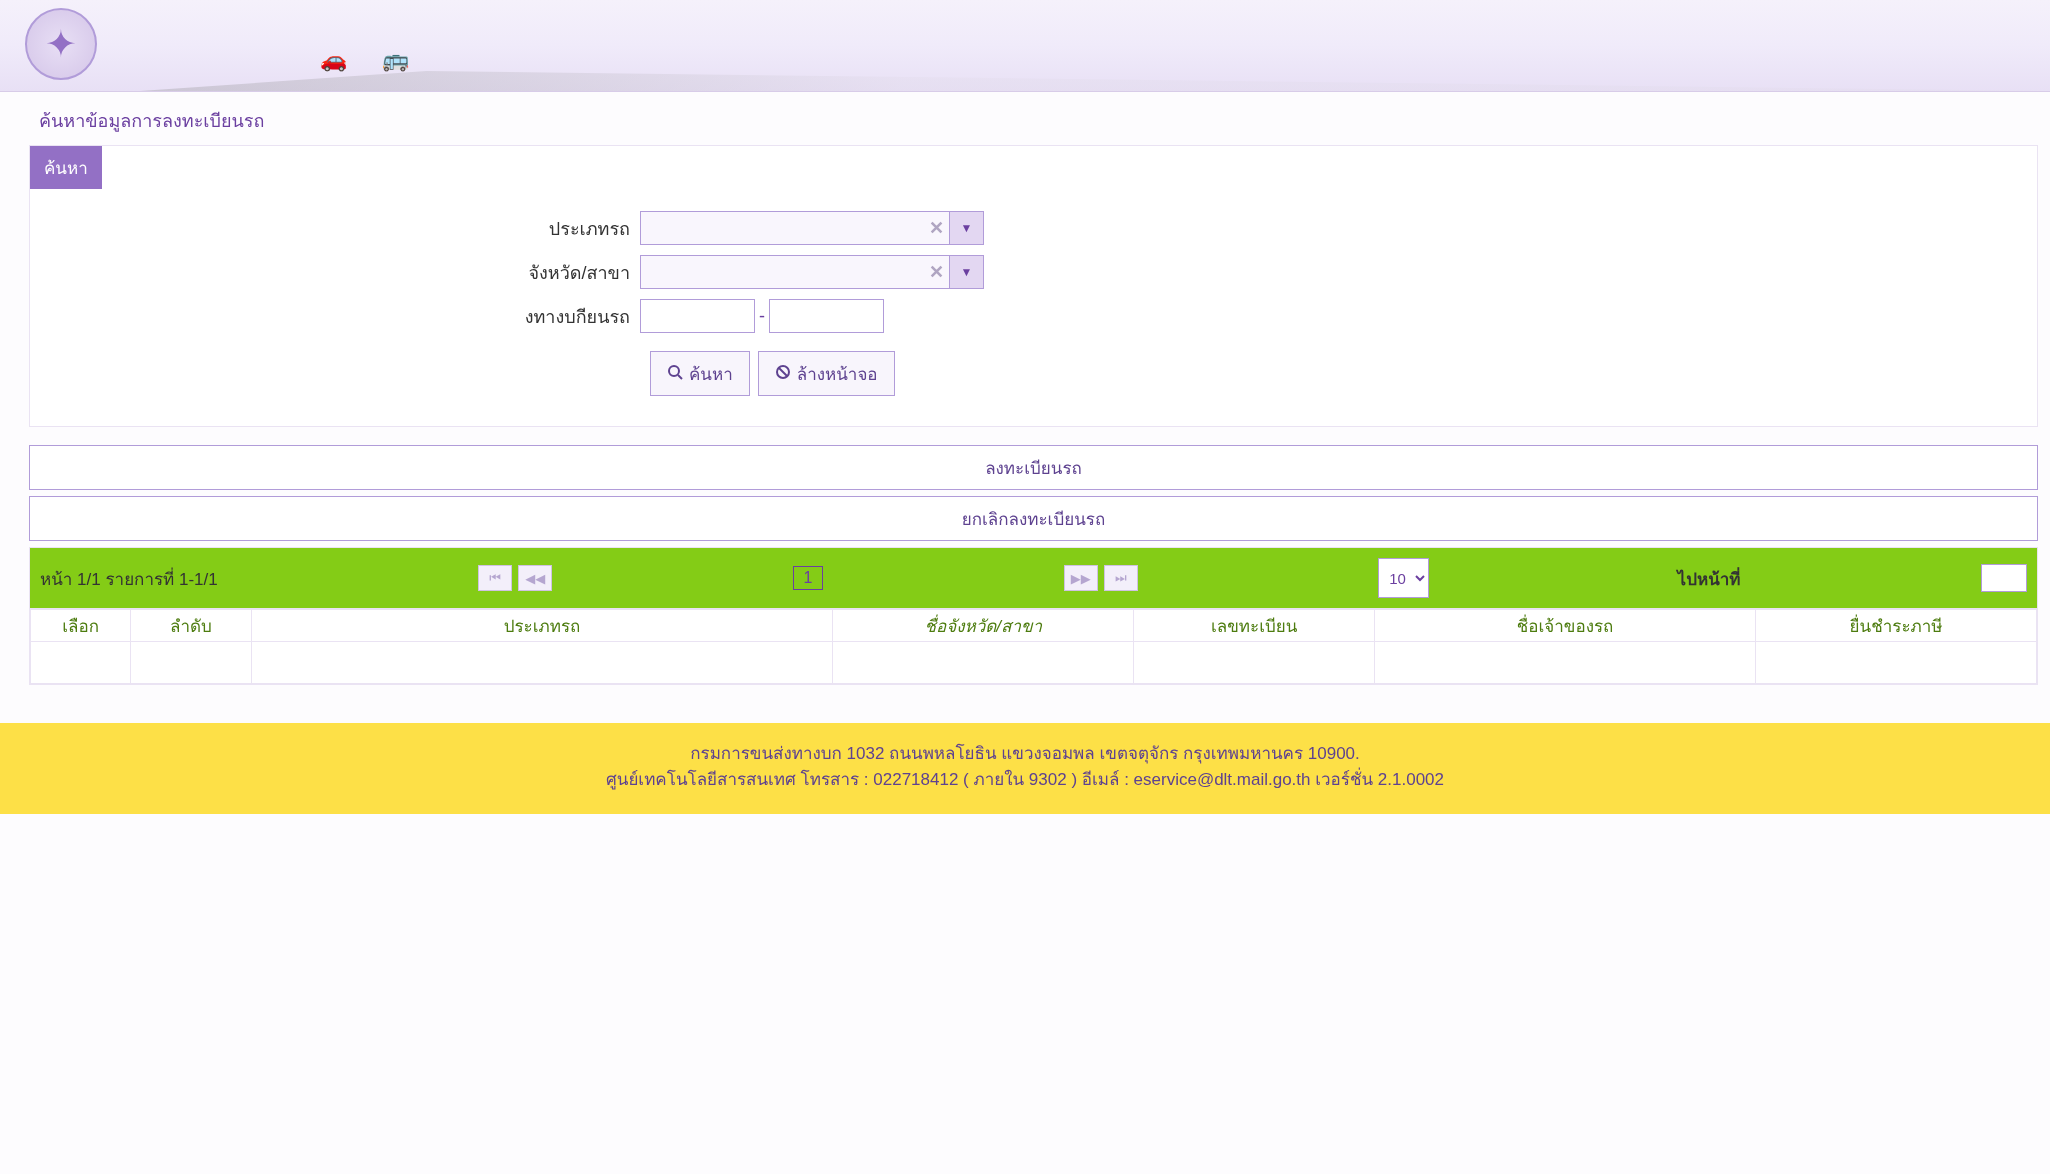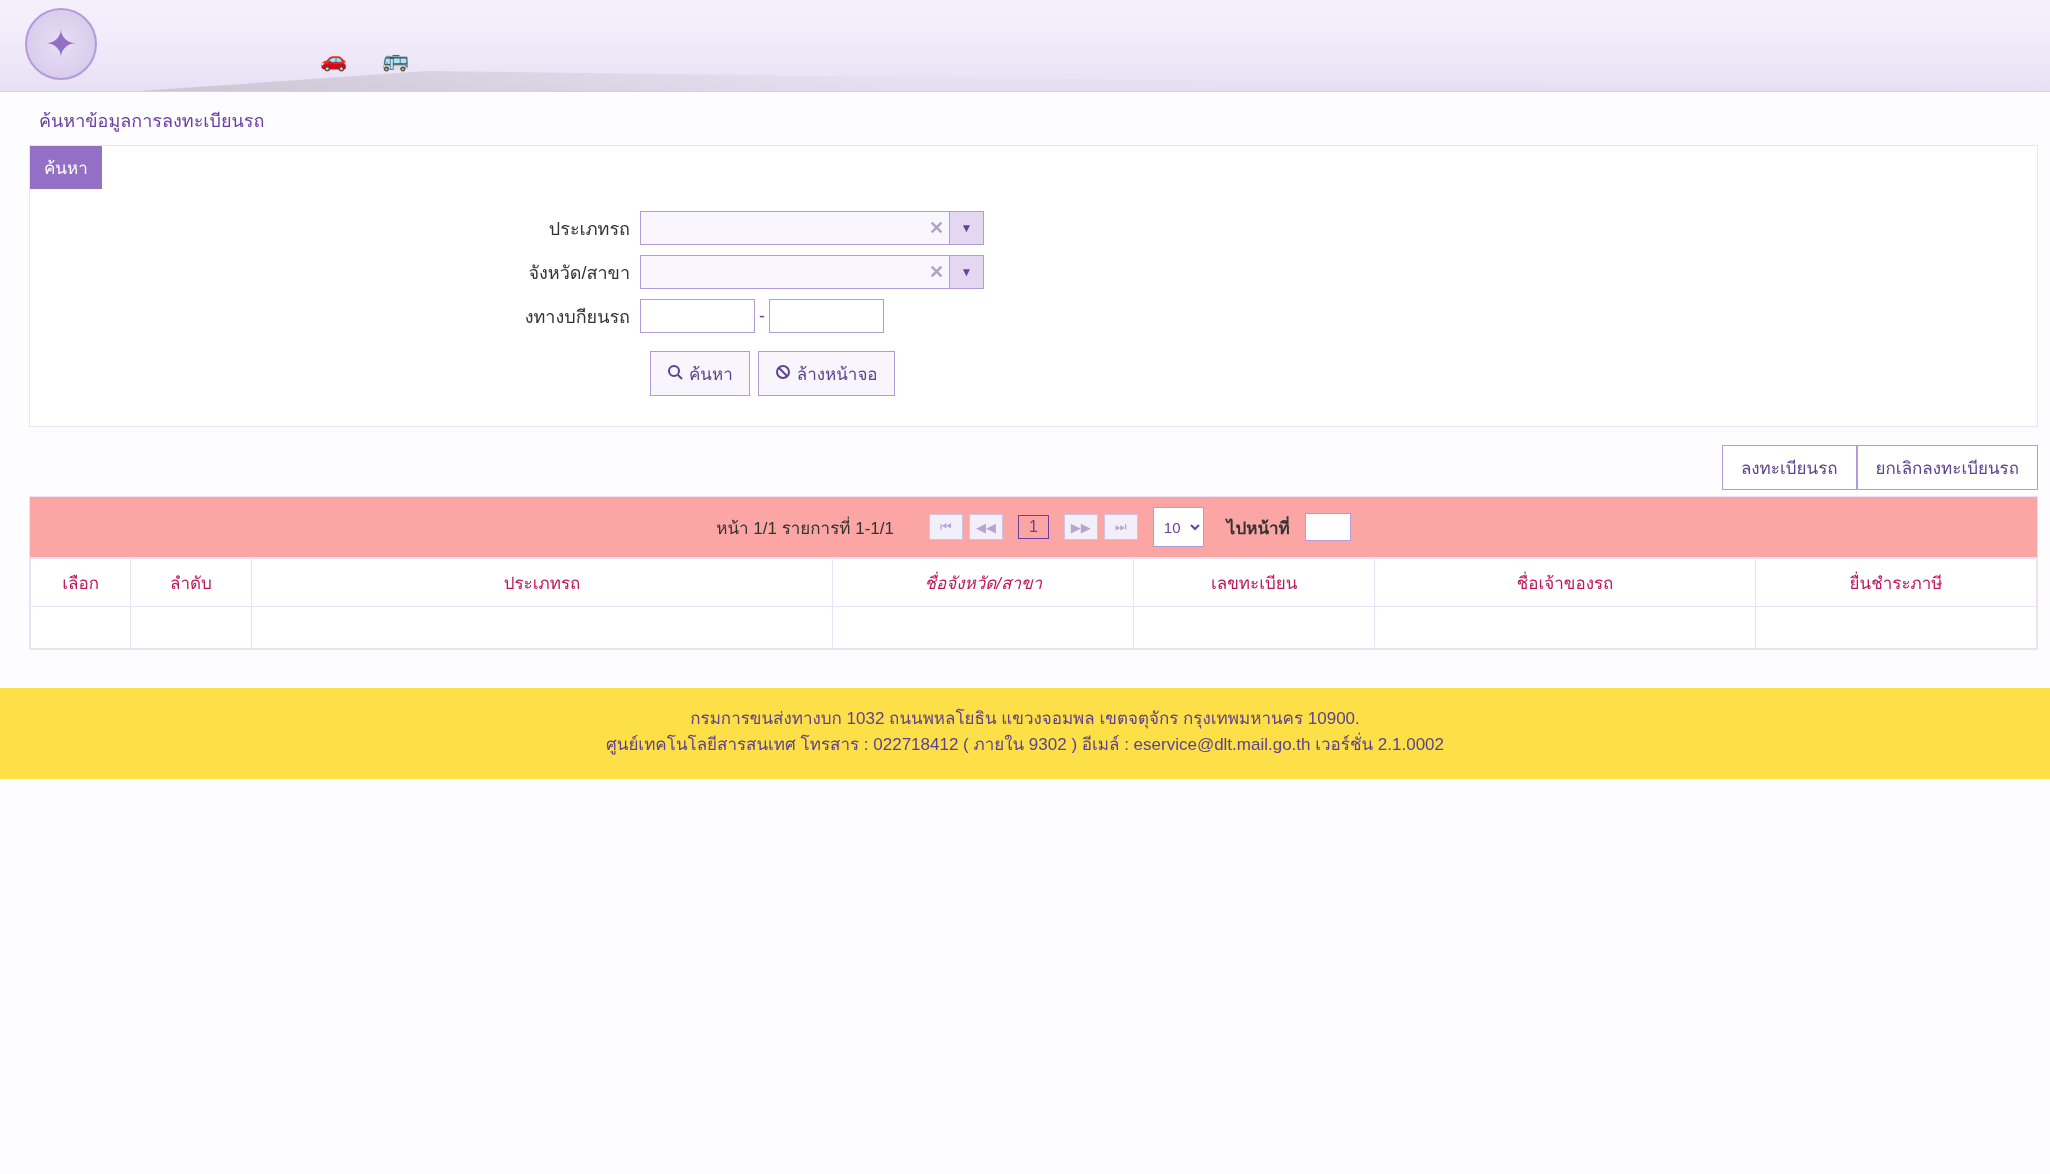--- a/index.html
+++ b/index.html
@@ -165,40 +165,41 @@
       cursor: pointer;
       display: flex;
       align-items: center;
       gap: 6px;
     }
     .btn-icon { font-size: 16px; }
     
     .action-row {
       display: flex;
       justify-content: flex-end;
-      gap: 0;
+      gap: 6px;
       padding: 6px 0;
+      flex-direction: column;
     }
     .action-btn {
       border: 1px solid #b19cd9;
       background: #fff;
       color: #5e4290;
       padding: 8px 18px;
       font-size: 17px;
       cursor: pointer;
     }
     
     .paginator {
-      background: #fca5a5;
+      background: #84cc16;
       border-bottom: 1px solid #eae3f3;
       padding: 10px;
       display: flex;
       align-items: center;
-      justify-content: center;
-      gap: 15px;
+      justify-content: space-between;
+      gap: 24px;
       font-size: 17px;
       color: #333;
     }
     .pag-btn {
       width: 34px;
       height: 26px;
       border: 1px solid #cfc2e2;
       background: #f3effa;
       color: #b5a6d0;
       cursor: pointer;
@@ -230,24 +231,24 @@
     .pag-info { color: #333; margin-right: 20px; }
     .pag-goto-label { font-weight: bold; color: #333; margin-left: 8px;}
     .pag-btn-group { display: flex; gap: 6px; }
     
     table.data-table {
       width: 100%;
       border-collapse: collapse;
     }
     table.data-table th {
       background: #fff;
-      color: #be185d;
+      color: #4d7c0f;
       font-weight: normal;
       font-size: 17px;
-      padding: 10px 6px;
+      padding: 2px 6px;
       border: 1px solid #eae3f3;
       text-align: center;
     }
     table.data-table td {
       border: 1px solid #eae3f3;
       height: 42px;
       padding: 8px;
     }
     
     .footer {

